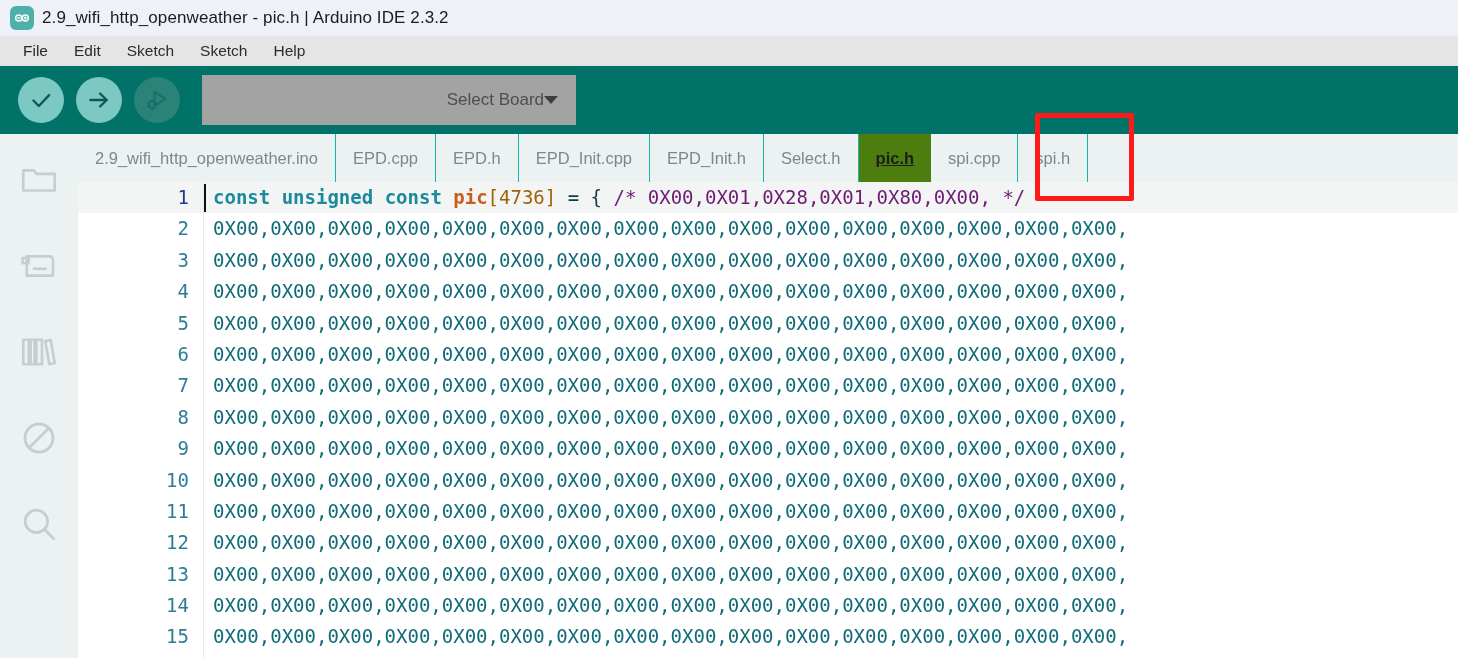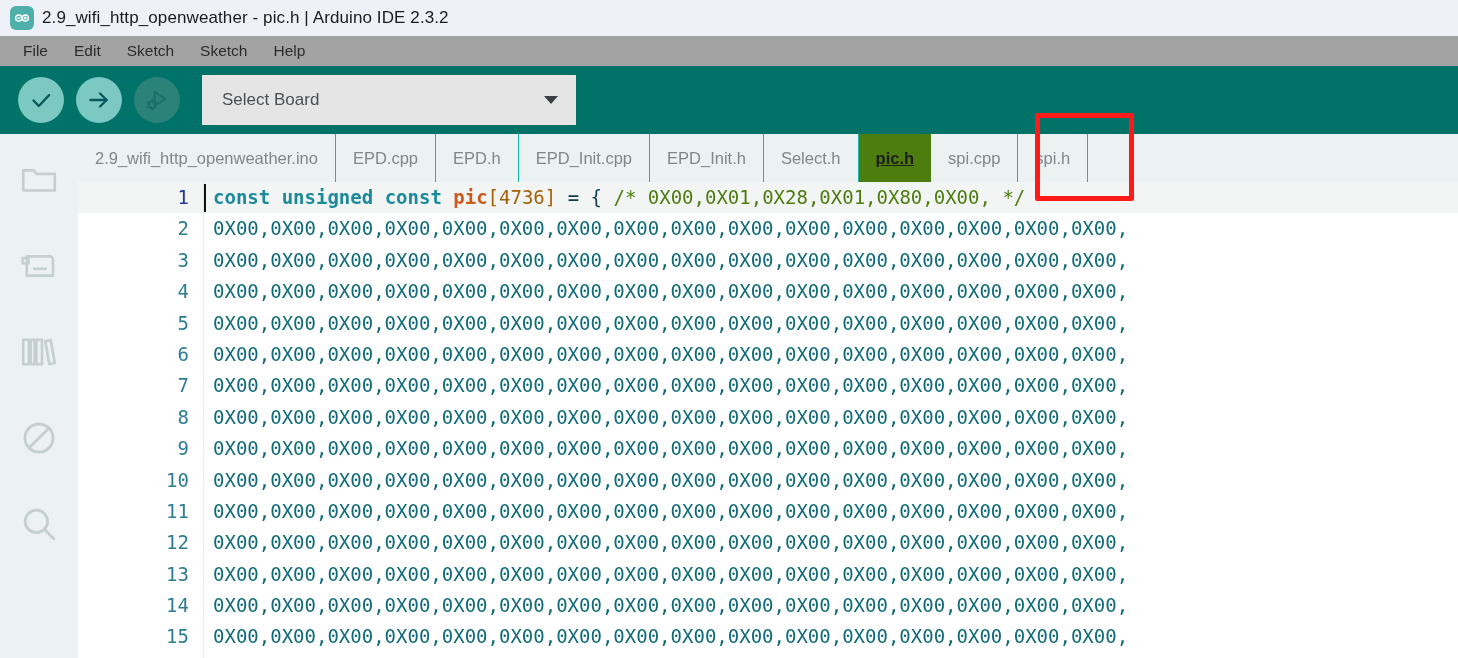--- a/index.html
+++ b/index.html
@@ -45,21 +45,21 @@
   .titlebar-text {
     font-size: 17px;
     color: #1b1b1b;
     letter-spacing: 0.1px;
     white-space: nowrap;
   }
 
   
   .menubar {
     height: 30px;
-    background: #a3a3a3;
+    background: #e5e5e5;
     display: flex;
     align-items: center;
     padding-left: 10px;
     box-sizing: border-box;
   }
   .menu-item {
     font-size: 15.5px;
     color: #2b2b2b;
     padding: 2px 13px;
     white-space: nowrap;
@@ -88,24 +88,24 @@
     cursor: pointer;
   }
   .tb-btn.disabled {
     background: #2b8279;
   }
   .tb-btn svg { display: block; }
   .board-select {
     margin-left: 10px;
     width: 374px;
     height: 50px;
-    background: #e5e5e5;
-    display: flex;
-    align-items: center;
-    justify-content: space-between;
+    background: #a3a3a3;
+    display: flex;
+    align-items: center;
+    justify-content: flex-end;
     padding: 0 18px 0 20px;
     box-sizing: border-box;
     cursor: pointer;
   }
   .board-select-label {
     font-size: 17px;
     color: #4a4f54;
   }
   .caret {
     width: 0; height: 0;
@@ -229,21 +229,21 @@
     left: 126px;
     width: 2px;
     height: 28px;
     background: #111;
     margin-top: 2px;
   }
   .kw      { color: #1b8a9b; font-weight: bold; }
   .ident   { color: #cc5a1b; font-weight: bold; }
   .plain   { color: #0d3c4a; }
   .num     { color: #a16207; }
-  .comment { color: #4d7c0f; }
+  .comment { color: #701a75; }
 
   
   .annot-rect {
     position: absolute;
     border: 5px solid #ff1a1a;
     box-sizing: border-box;
     pointer-events: none;
     border-radius: 2px;
   }
 </style>

